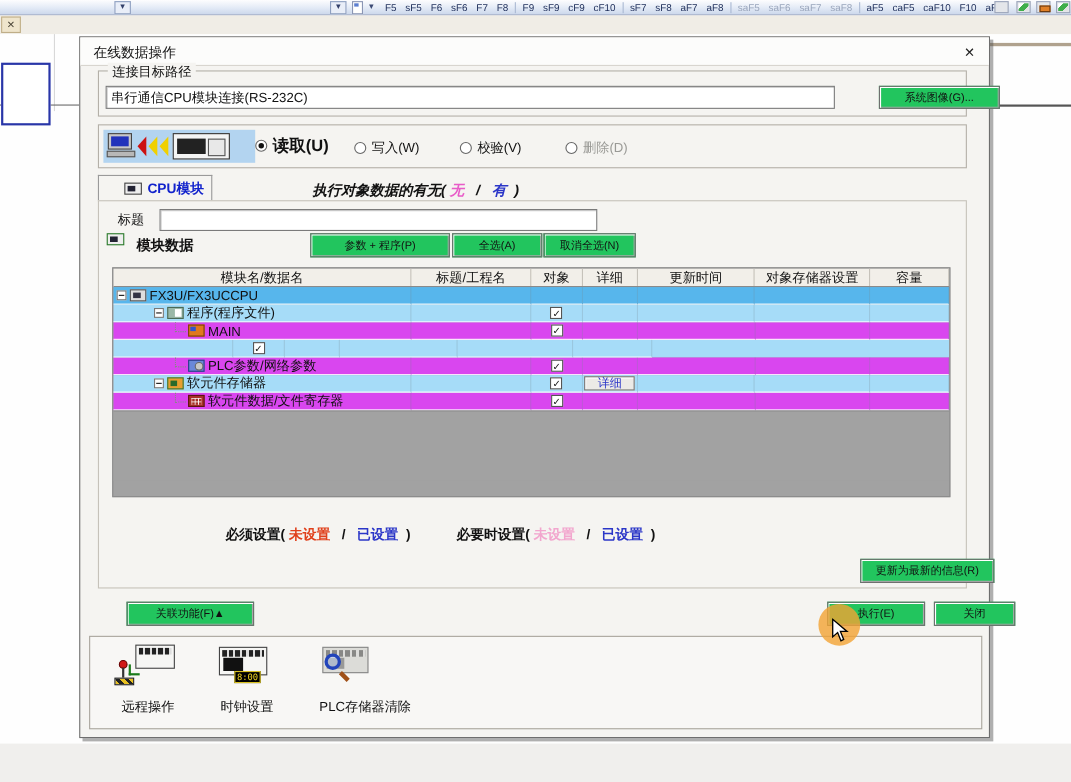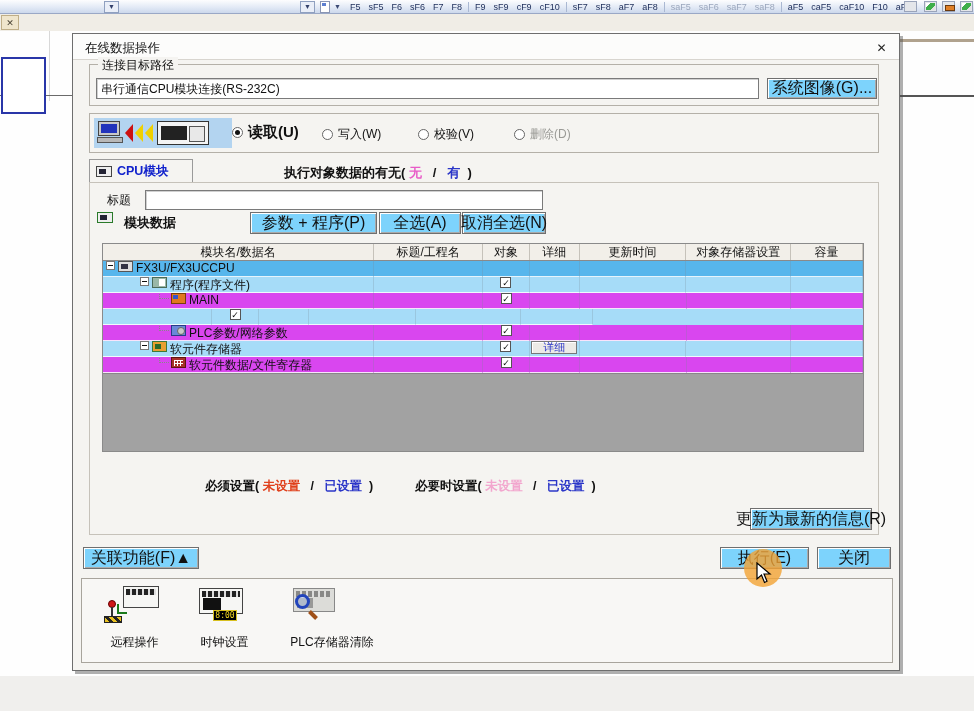--- a/index.html
+++ b/index.html
@@ -43,22 +43,22 @@
   .dlg-title .txt{position:absolute;left:12px;top:6px;font-size:12.5px;color:#111;}
   .dlg-close{position:absolute;right:9px;top:5px;width:17px;height:17px;font-size:12px;color:#222;
     display:flex;align-items:center;justify-content:center;}
 
   .groupbox{position:absolute;border:1px solid #b4b0a8;}
   .group-label{position:absolute;left:8px;top:-8px;background:#f5f4f1;padding:0 4px;font-size:12px;color:#111;}
 
   .sunken{background:#fff;border:1px solid #7a7a7a;box-shadow:inset 1px 1px 0 #d0d0d0;}
   .path-input{position:absolute;left:6px;top:13px;width:663px;height:21px;font-size:12px;
     padding:2px 4px;color:#111;overflow:hidden;white-space:nowrap;}
-  .btn{background:#7dd3fc;border:1px solid #6f6f6f;box-shadow:inset 1px 1px 0 #ffffff,inset -1px -1px 0 #aaa;
-    font-size:16px;color:#111;display:flex;align-items:center;justify-content:center;white-space:nowrap;}
+  .btn{background:#22c55e;border:1px solid #6f6f6f;box-shadow:inset 1px 1px 0 #ffffff,inset -1px -1px 0 #aaa;
+    font-size:10px;color:#111;display:flex;align-items:center;justify-content:center;white-space:nowrap;margin-left:32px;}
   .sysimg-btn{position:absolute;left:677px;top:13px;width:110px;height:21px;}
 
   
   .mode-band{position:absolute;left:16px;top:79px;width:790px;height:40px;border:1px solid #b4b0a8;}
   .mode-icons{position:absolute;left:4px;top:4px;width:138px;height:30px;background:#b3d4f0;display:flex;align-items:center;}
   .pc-icon{position:relative;width:26px;height:24px;margin-left:3px;}
   .pc-icon .scr{position:absolute;left:1px;top:0;width:22px;height:15px;background:#c8c8c8;border:1px solid #444;}
   .pc-icon .scr::after{content:"";position:absolute;inset:2px;background:#2233bb;}
   .pc-icon .base{position:absolute;left:0;top:16px;width:26px;height:6px;background:#b8b8b8;border:1px solid #555;}
   .chev{width:0;height:0;border-top:9px solid transparent;border-bottom:9px solid transparent;margin-left:2px;}
@@ -68,26 +68,26 @@
   .plc-mini::before{content:"";position:absolute;left:3px;top:4px;width:26px;height:14px;background:#222;}
   .plc-mini::after{content:"";position:absolute;right:3px;top:4px;width:14px;height:14px;border:1px solid #555;background:#e8e8e8;}
   .radio{position:absolute;display:flex;align-items:center;gap:5px;font-size:12px;color:#111;}
   .radio .circ{width:11px;height:11px;border-radius:50%;border:1px solid #666;background:#fff;position:relative;}
   .radio.sel .circ::after{content:"";position:absolute;left:2px;top:2px;width:5px;height:5px;border-radius:50%;background:#111;}
   .radio.sel{font-weight:bold;font-size:15px;}
   .radio.dis{color:#9a9a96;}
 
   
   .cpu-tab{position:absolute;left:16px;top:125px;width:104px;height:24px;background:#f5f4f1;
-    border:1px solid #9a9a9a;border-bottom:none;display:flex;align-items:center;gap:5px;padding-left:6px;}
+    border:1px solid #9a9a9a;border-bottom:none;display:flex;align-items:center;gap:5px;padding-left:23px;}
   .cpu-tab .txt{font-size:12.5px;font-weight:bold;color:#1122cc;}
   .mini-monitor{width:16px;height:11px;border:1px solid #444;background:#eee;position:relative;}
   .mini-monitor::after{content:"";position:absolute;left:2px;top:2px;width:7px;height:5px;background:#223;}
   .mini-monitor.green{border-color:#2a7a2a;}
-  .exec-info{position:absolute;left:211px;top:130px;font-size:13px;font-weight:bold;color:#111;}
+  .exec-info{position:absolute;left:211px;top:130px;font-size:13px;font-weight:bold;color:#111;font-style:italic;}
   .t-none{color:#e85bc8;}
   .t-has{color:#2b36c8;}
   .t-red{color:#e0401c;}
   .t-blue{color:#2b36c8;}
   .t-pink{color:#f2a6ce;}
 
   .pane{position:absolute;left:16px;top:148px;width:790px;height:353px;border:1px solid #c6c2ba;background:#f5f4f1;padding-left:28px;}
   .title-label{position:absolute;left:17px;top:9px;font-size:12px;color:#111;}
   .title-input{position:absolute;left:55px;top:7px;width:398px;height:20px;font-size:12px;padding:2px 4px;}
   .mod-label{position:absolute;left:34px;top:31px;font-size:13px;font-weight:bold;color:#111;}
@@ -96,21 +96,21 @@
 
   
   .table{position:absolute;left:12px;top:60px;width:762px;height:209px;border:1px solid #8a8a8a;background:#a2a2a2;overflow:hidden;}
   .thead{display:flex;height:17px;background:#f2efe9;border-bottom:1px solid #8a8a8a;}
   .th{font-size:12px;color:#111;text-align:center;line-height:16px;border-right:1px solid #c6c2ba;overflow:hidden;white-space:nowrap;}
   .trow{display:flex;height:16px;}
   .trow.deep{background:#57b6ec;}
   .trow.light{background:#a6dcf8;}
   .trow.white{background:#d946ef;}
   .td{position:relative;border-right:1px solid rgba(120,135,150,0.25);border-bottom:1px solid rgba(255,255,255,0.85);
-    font-size:12px;color:#111;display:flex;overflow:hidden;white-space:nowrap;}
+    font-size:12px;color:#111;display:flex;align-items:center;overflow:hidden;white-space:nowrap;}
   .expand{width:9px;height:9px;background:#fff;border:1px solid #777;position:relative;flex:none;margin-right:3px;}
   .expand::after{content:"";position:absolute;left:1px;top:3px;width:5px;height:1px;background:#111;}
   .leafconn{width:10px;height:10px;border-left:1px dotted #888;border-bottom:1px dotted #888;margin:-4px 2px 4px 2px;flex:none;}
   .tree-ico{width:15px;height:11px;flex:none;margin-right:3px;position:relative;border:1px solid #555;}
   .tree-ico.cpu-icon{background:#dedede;}
   .tree-ico.cpu-icon::after{content:"";position:absolute;left:2px;top:2px;width:7px;height:5px;background:#334;}
   .tree-ico.folder-icon{background:#f2c54a;border-color:#a07818;}
   .tree-ico.program-folder-icon{background:#9ab8a8;border-color:#4a6a58;}
   .tree-ico.program-folder-icon::after{content:"";position:absolute;right:1px;top:1px;width:6px;height:7px;background:#fff;}
   .tree-ico.program-file-icon{background:#e07820;border-color:#7a3c08;}

